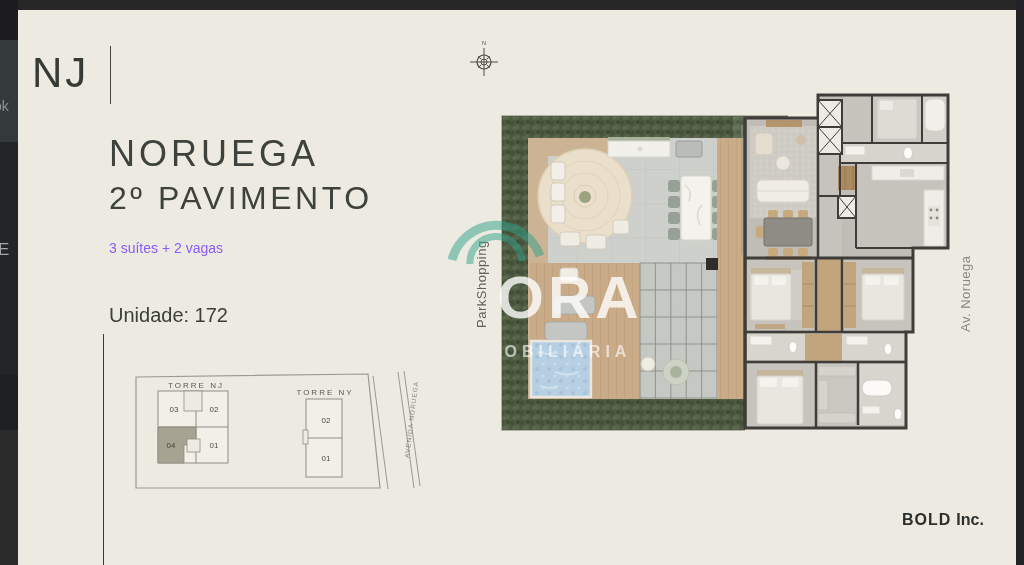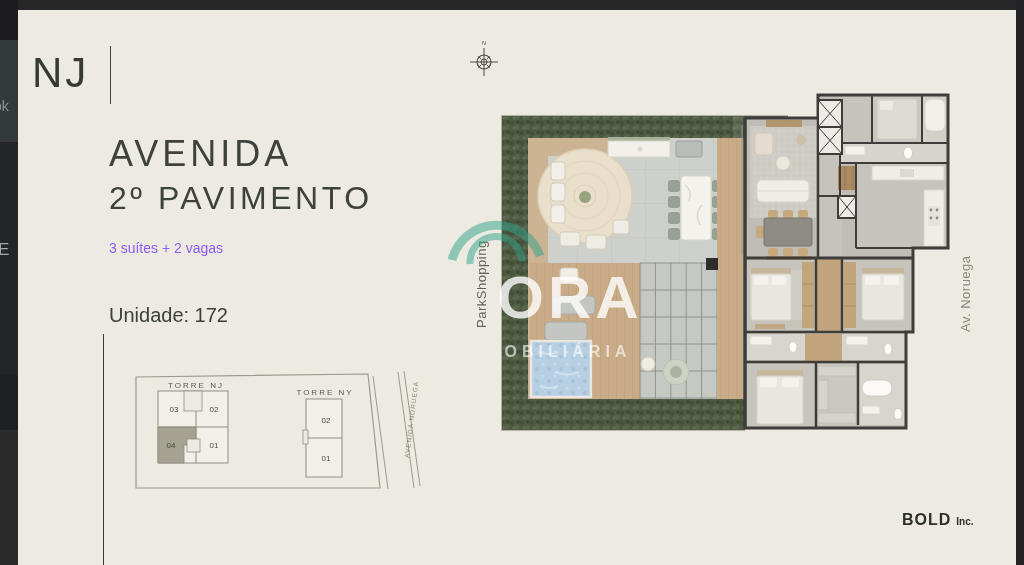--- a/index.html
+++ b/index.html
@@ -21,21 +21,21 @@
   .title{position:absolute;left:91px;top:126px;font-size:36px;font-weight:300;
          letter-spacing:4px;color:#3d423c;line-height:1;}
   .subtitle{position:absolute;left:91px;top:172px;font-size:32px;font-weight:300;
             letter-spacing:3.5px;color:#3d423c;line-height:1;}
   .specs{position:absolute;left:91px;top:225px;font-size:14px;font-weight:400;
          color:#8b5cf6;line-height:27px;}
   .unit{position:absolute;left:91px;top:294px;font-size:20px;color:#3a3f39;}
   .vline{position:absolute;left:85px;top:324px;width:1px;height:231px;background:#3b3b38;}
   .footer{position:absolute;left:884px;top:501px;display:flex;align-items:baseline;color:#2b2f2b;}
   .brand{font-size:16px;font-weight:700;letter-spacing:1px;}
-  .brand-suffix{font-size:10px;font-weight:600;margin-left:5px;text-align:center;}
+  .brand-suffix{font-size:16px;font-weight:600;margin-left:5px;text-align:center;}
   svg.overlay{position:absolute;left:0;top:0;pointer-events:none;}
 </style>
 </head>
 <body>
 
 <div class="canvas">
   <div class="topbar"></div>
 
   <div class="leftstrip">
     <div class="ls-seg1"></div>
@@ -44,21 +44,21 @@
     <div class="ls-seg4"></div>
     <div class="ls-frag1">ok</div>
     <div class="ls-frag2">E</div>
   </div>
 
   <div class="rightstrip"></div>
 
   <div class="slide">
     <div class="nj-logo">NJ</div>
     <div class="divider"></div>
-    <div class="title">AVENIDA</div>
+    <div class="title">NORUEGA</div>
     <div class="subtitle">2º PAVIMENTO</div>
     <div class="specs">
       <div>3 suítes + 2 vagas</div>
     </div>
     <div class="unit">Unidade: 172</div>
     <div class="vline"></div>
     <div class="footer">
       <span class="brand">BOLD</span>
       <span class="brand-suffix">Inc.</span>
     </div>

